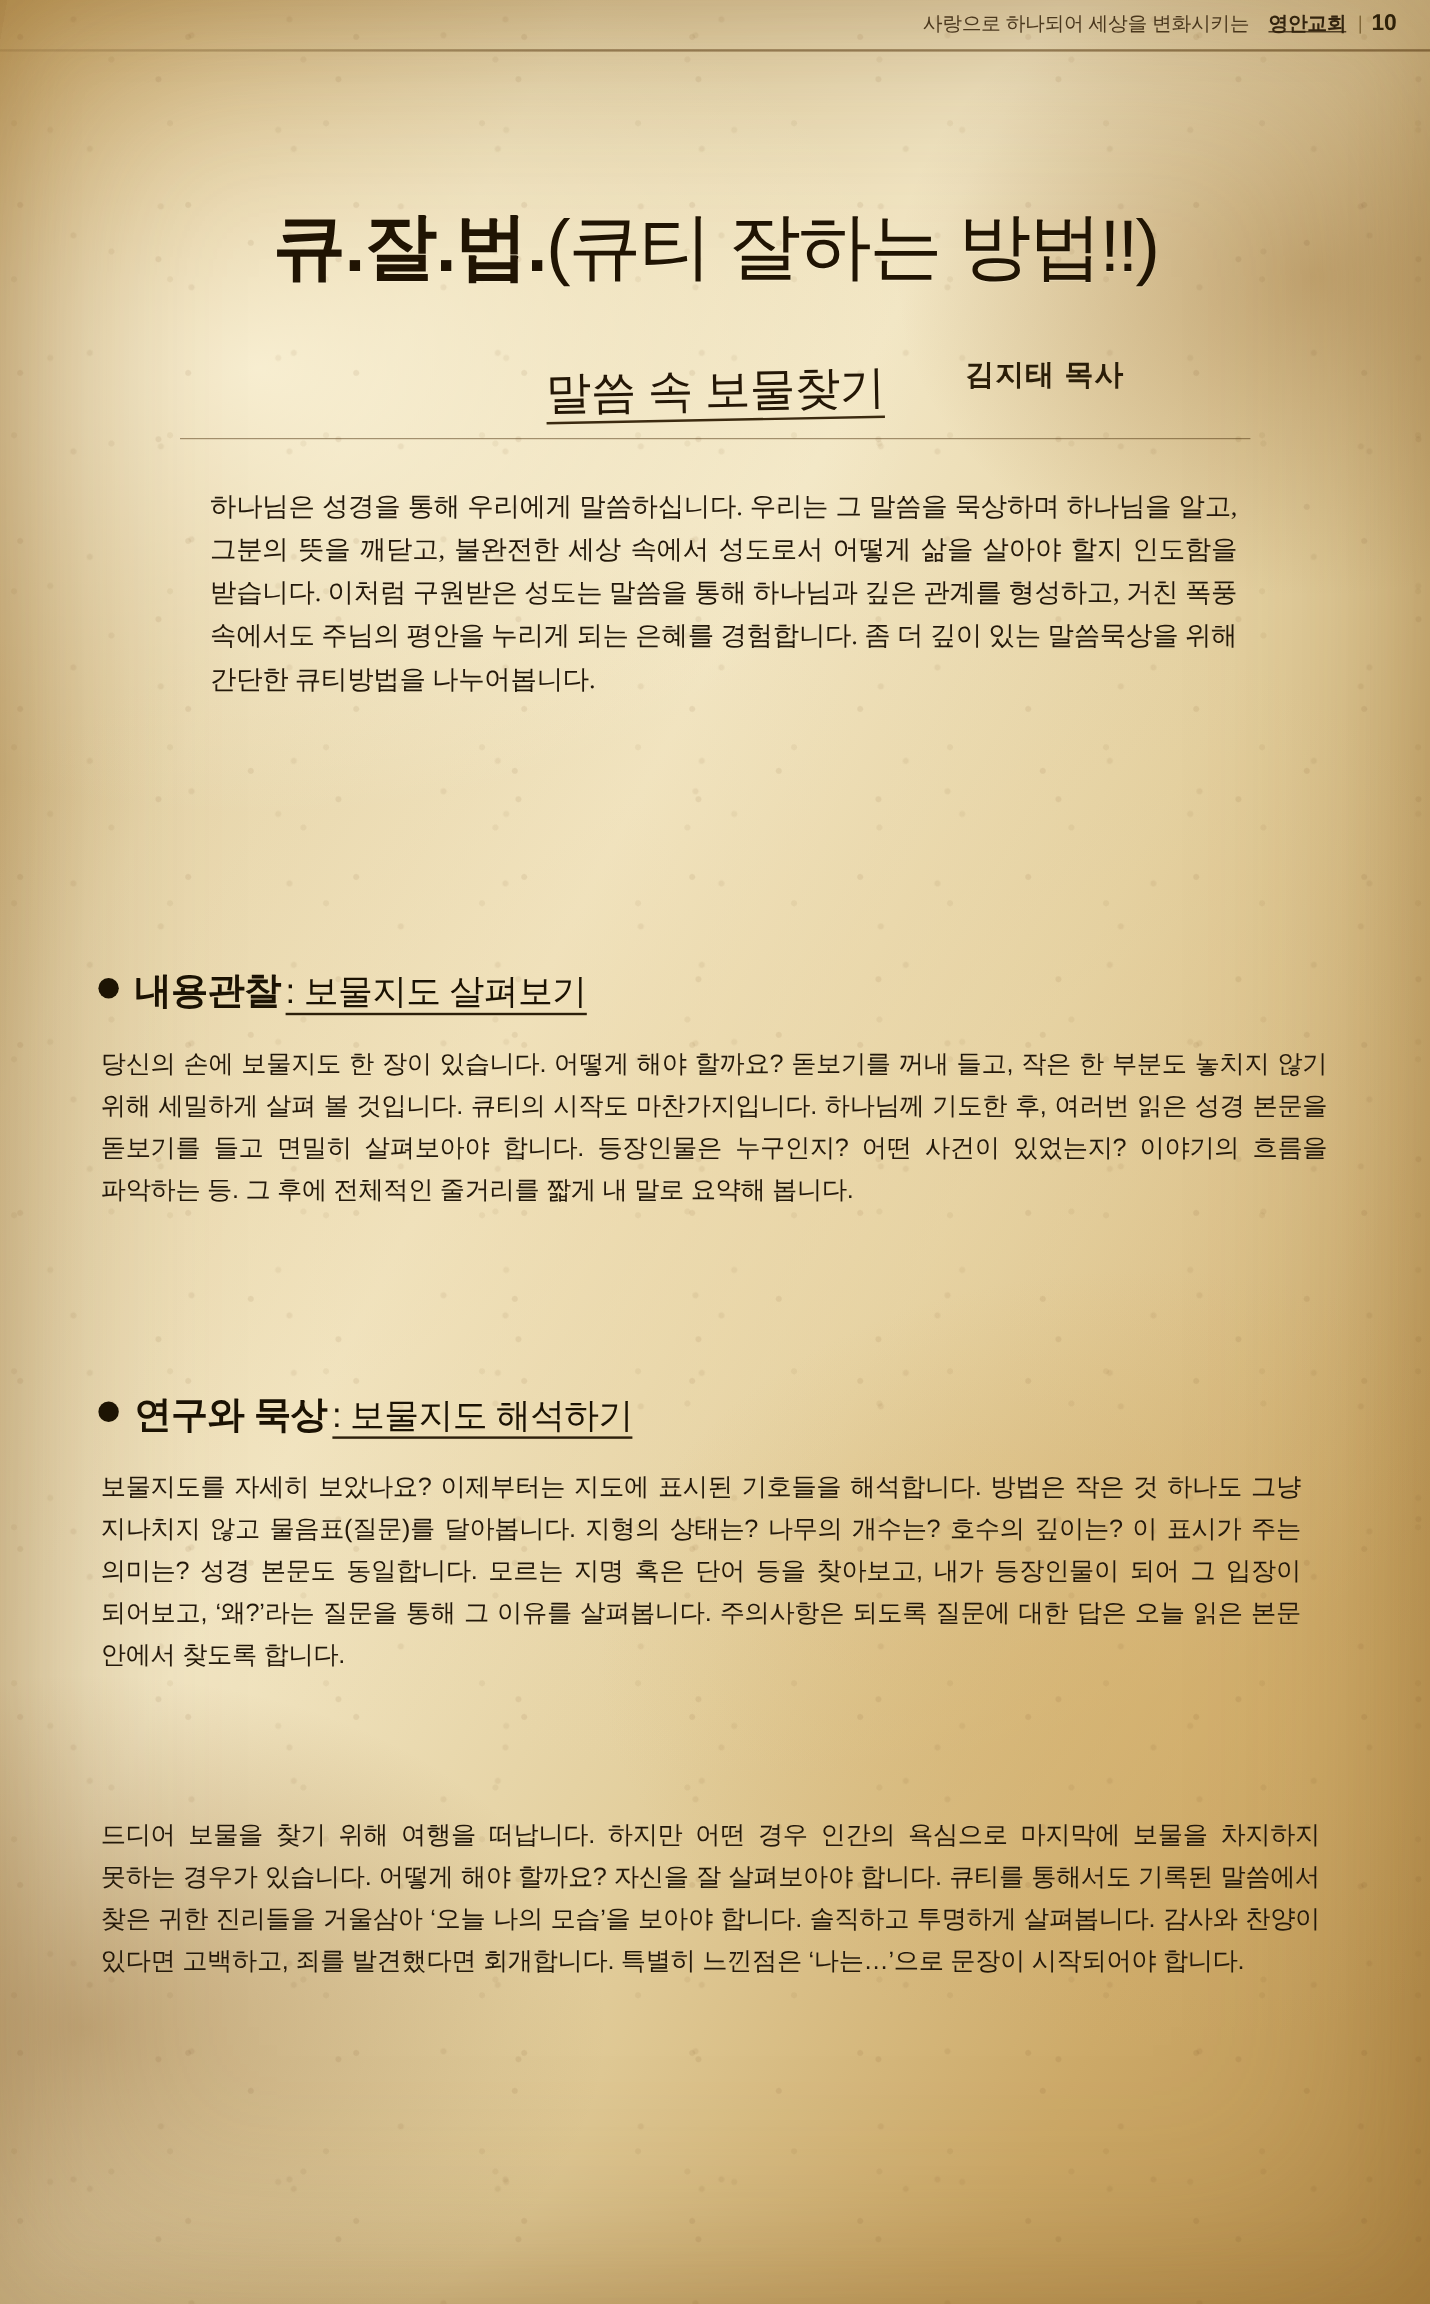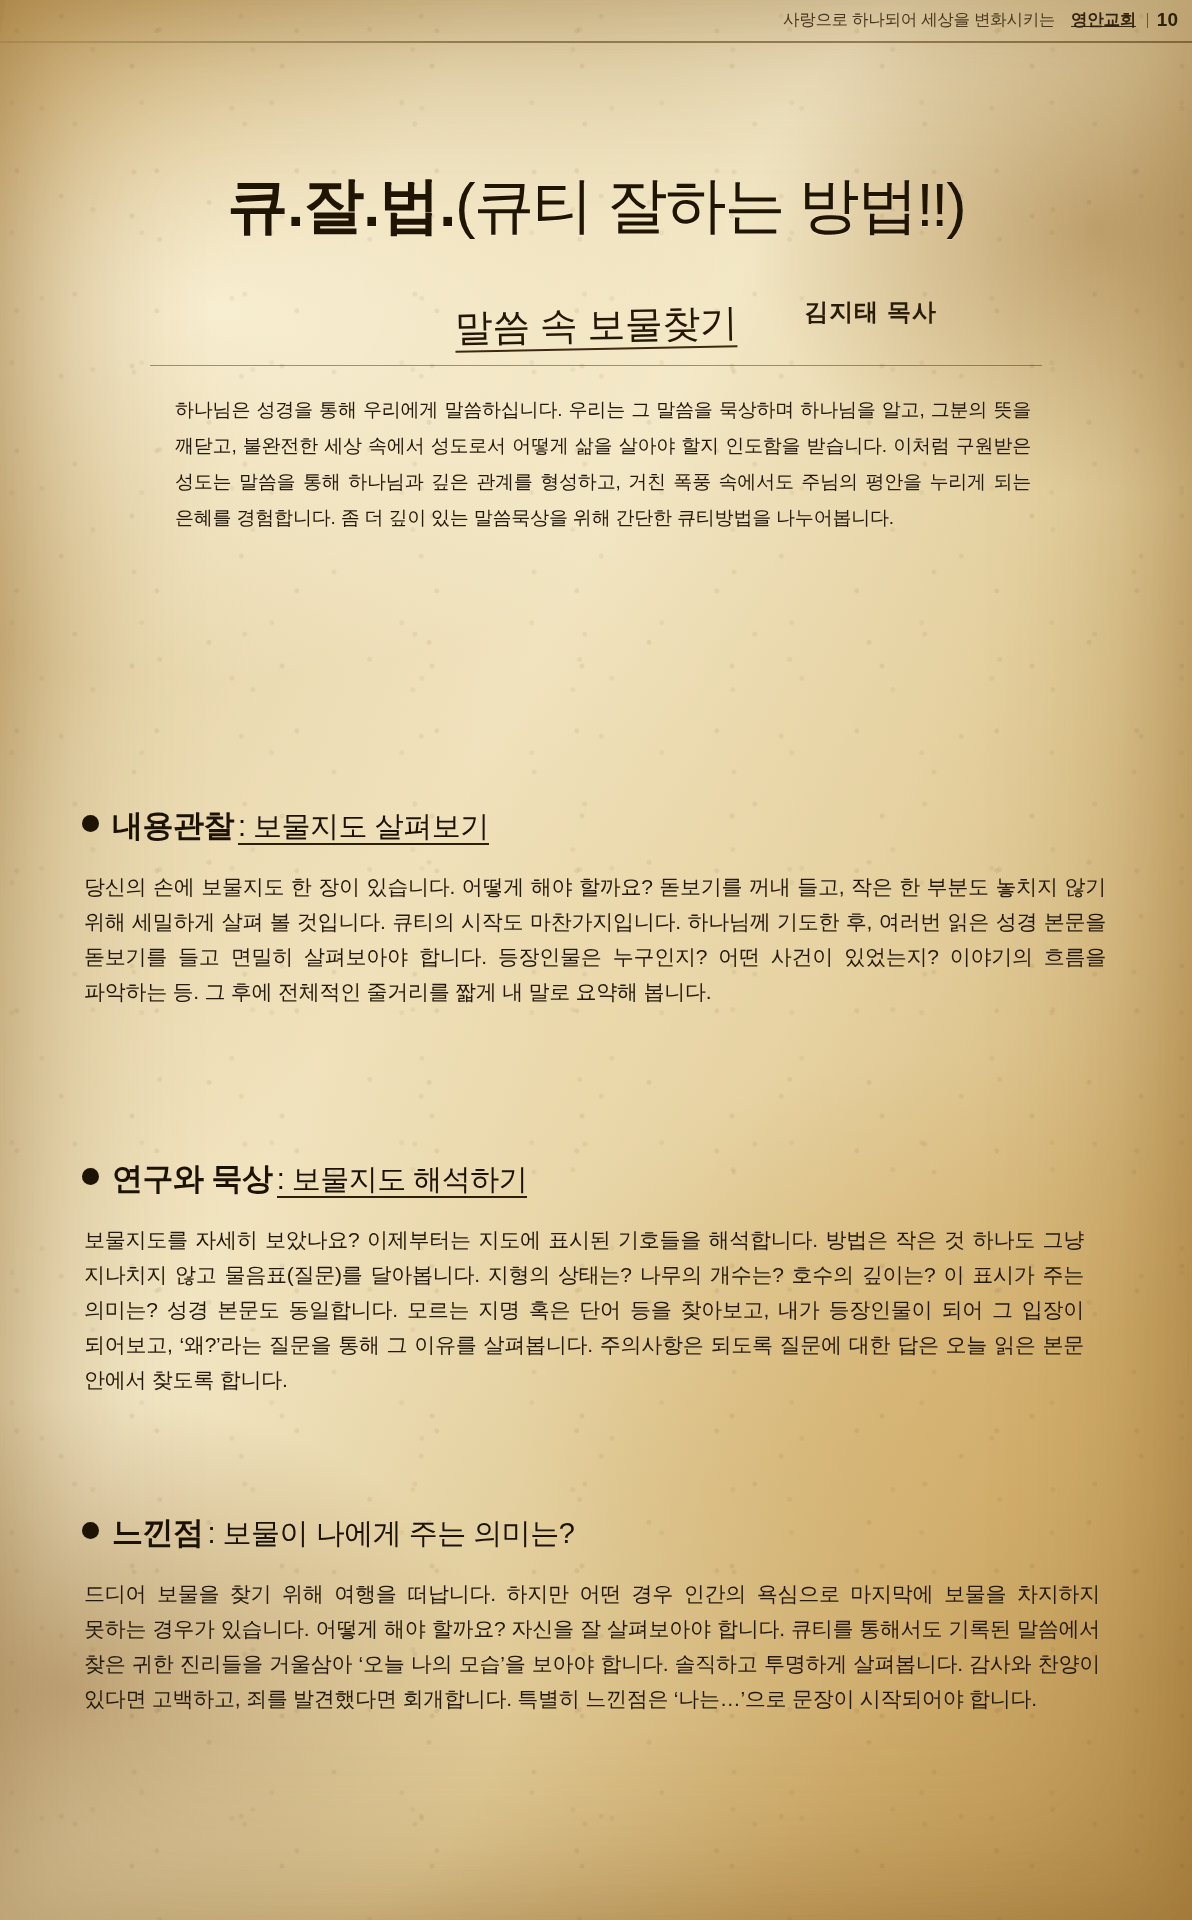--- a/index.html
+++ b/index.html
@@ -70,21 +70,21 @@
   }
 
   
   .header {
     position: absolute;
     top: 0; left: 0; right: 0;
     height: 40px;
     display: flex;
     align-items: center;
     justify-content: flex-end;
-    padding-right: 14px;
+    padding-right: 28px;
     box-sizing: border-box;
   }
   .header-line {
     position: absolute;
     left: 0; right: 0;
     top: 41px;
     height: 2px;
     background: linear-gradient(90deg, rgba(90,60,20,0.15), rgba(90,60,20,0.55) 40%, rgba(90,60,20,0.6));
   }
   .header-text {
@@ -165,30 +165,31 @@
     top: 365px;
     left: 150px;
     right: 150px;
     height: 1px;
     background: rgba(80,54,18,0.5);
   }
 
   
   .intro {
     position: absolute;
-    top: 392px;
+    top: 404px;
     left: 175px;
     width: 856px;
-    font-size: 19px;
+    font-size: 22px;
     line-height: 36px;
     color: #23180a;
     text-align: justify;
     text-justify: inter-character;
     letter-spacing: -0.2px;
     word-break: keep-all;
+    font-family: Liberation Serif, serif;
   }
 
   
   .section {
     position: absolute;
     left: 82px;
     width: 1030px;
   }
   .sec1 { top: 805px; }
   .sec2 { top: 1158px; }
@@ -282,20 +283,15 @@
   <div class="section sec1">
     <div class="sec-head">
       <span class="bullet"></span>
       <span class="sec-title-strong">내용관찰</span>
       <span class="sec-title-rest"><span class="ul">: 보물지도 살펴보기</span></span>
     </div>
     <div class="sec-body">당신의 손에 보물지도 한 장이 있습니다. 어떻게 해야 할까요? 돋보기를 꺼내 들고, 작은 한 부분도 놓치지 않기 위해 세밀하게 살펴 볼 것입니다. 큐티의 시작도 마찬가지입니다. 하나님께 기도한 후, 여러번 읽은 성경 본문을 돋보기를 들고 면밀히 살펴보아야 합니다. 등장인물은 누구인지? 어떤 사건이 있었는지? 이야기의 흐름을 파악하는 등. 그 후에 전체적인 줄거리를 짧게 내 말로 요약해 봅니다.</div>
   </div>
 
   <div class="section sec3">
-    <div class="sec-head">
-      <span class="bullet"></span>
-      <span class="sec-title-strong">느낀점</span>
-      <span class="sec-title-rest"><span>: 보물이 나에게 주는 의미는?</span></span>
-    </div>
     <div class="sec-body">드디어 보물을 찾기 위해 여행을 떠납니다. 하지만 어떤 경우 인간의 욕심으로 마지막에 보물을 차지하지 못하는 경우가 있습니다. 어떻게 해야 할까요? 자신을 잘 살펴보아야 합니다. 큐티를 통해서도 기록된 말씀에서 찾은 귀한 진리들을 거울삼아 ‘오늘 나의 모습’을 보아야 합니다. 솔직하고 투명하게 살펴봅니다. 감사와 찬양이 있다면 고백하고, 죄를 발견했다면 회개합니다. 특별히 느낀점은 ‘나는…’으로 문장이 시작되어야 합니다.</div>
   </div>
 </div>
 
 </body></html>

